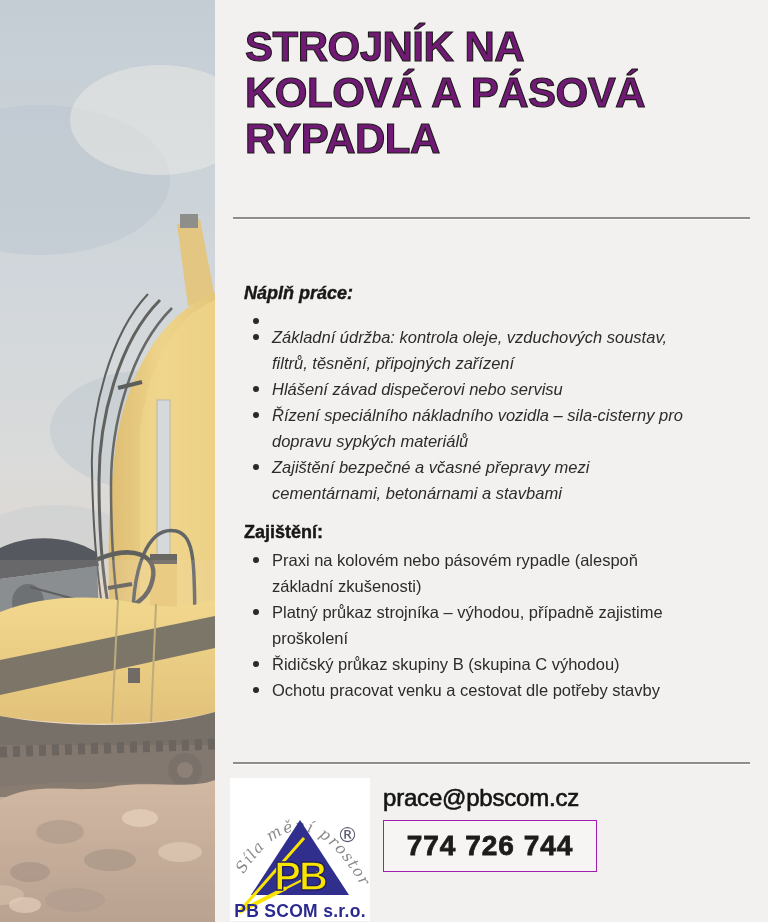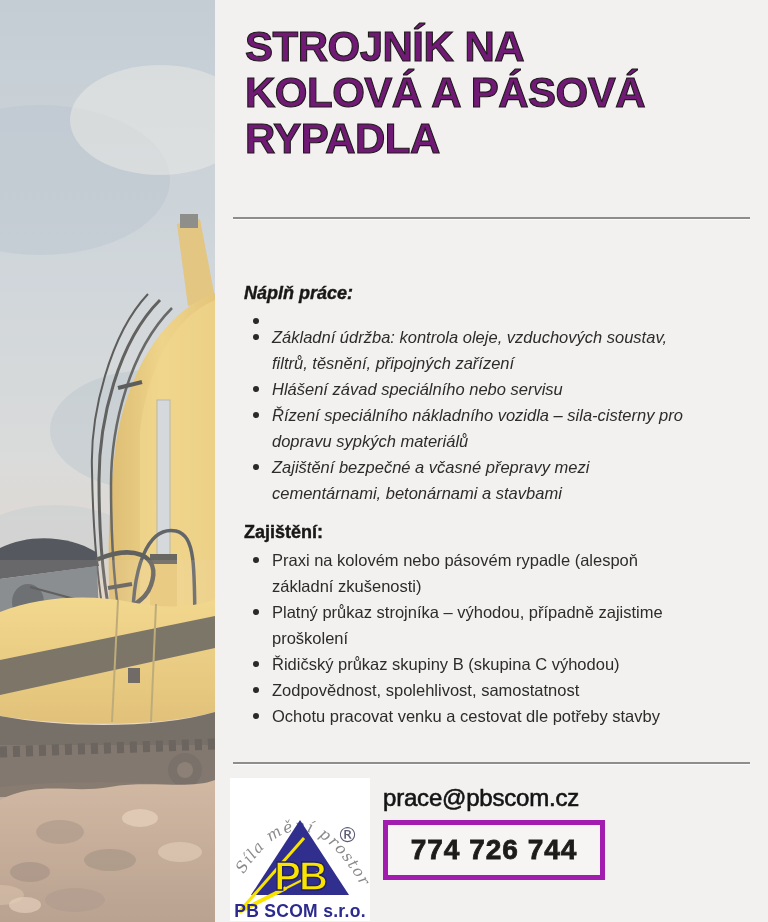--- a/index.html
+++ b/index.html
@@ -28,21 +28,21 @@
   .li-bullet{flex:none;width:6px;height:6px;border-radius:50%;background:#2c2a28;margin:10px 13px 0 9px;}
   .li-text{font-size:16.5px;line-height:26px;color:#2e2c2a;white-space:pre-line;}
 
   .logo-box{position:absolute;left:15px;top:778px;width:140px;height:143px;background:#ffffff;}
   .email{
     position:absolute;left:168px;top:784px;font-size:24px;font-weight:normal;color:#141414;
     letter-spacing:-0.2px;-webkit-text-stroke:0.6px #141414;
   }
   .phone-box{
     position:absolute;left:168px;top:820px;width:212px;height:50px;
-    background:#f6f5f3;border:5px solid #a21caf;
+    background:#f6f5f3;border:1px solid #a21caf;
     display:flex;align-items:center;justify-content:center;
   }
   .phone{
     font-size:28px;font-weight:bold;color:#1d1c1b;letter-spacing:1px;
     -webkit-text-stroke:0.8px #1d1c1b;
   }
 </style>
 </head>
 <body>
 
@@ -149,21 +149,21 @@
         <li>
             <span class="li-bullet"></span>
           </li>
         <li>
             <span class="li-bullet"></span>
             <span class="li-text">Základní údržba: kontrola oleje, vzduchových soustav,
 filtrů, těsnění, připojných zařízení</span>
           </li>
         <li>
             <span class="li-bullet"></span>
-            <span class="li-text">Hlášení závad speciálního nebo servisu</span>
+            <span class="li-text">Hlášení závad dispečerovi nebo servisu</span>
           </li>
         <li>
             <span class="li-bullet"></span>
             <span class="li-text">Řízení speciálního nákladního vozidla – sila-cisterny pro
 dopravu sypkých materiálů</span>
           </li>
         <li>
             <span class="li-bullet"></span>
             <span class="li-text">Zajištění bezpečné a včasné přepravy mezi
 cementárnami, betonárnami a stavbami</span>
@@ -180,24 +180,20 @@
 základní zkušenosti)</span>
           </li>
         <li>
             <span class="li-bullet"></span>
             <span class="li-text">Platný průkaz strojníka – výhodou, případně zajistime
 proškolení</span>
           </li>
         <li>
             <span class="li-bullet"></span>
             <span class="li-text">Řidičský průkaz skupiny B (skupina C výhodou)</span>
-          </li>
-        <li>
-            <span class="li-bullet"></span>
-            <span class="li-text">Zodpovědnost, spolehlivost, samostatnost</span>
           </li>
         <li>
             <span class="li-bullet"></span>
             <span class="li-text">Ochotu pracovat venku a cestovat dle potřeby stavby</span>
           </li>
       </ul>
     </div>
 
     <div class="divider bottom"></div>
 

